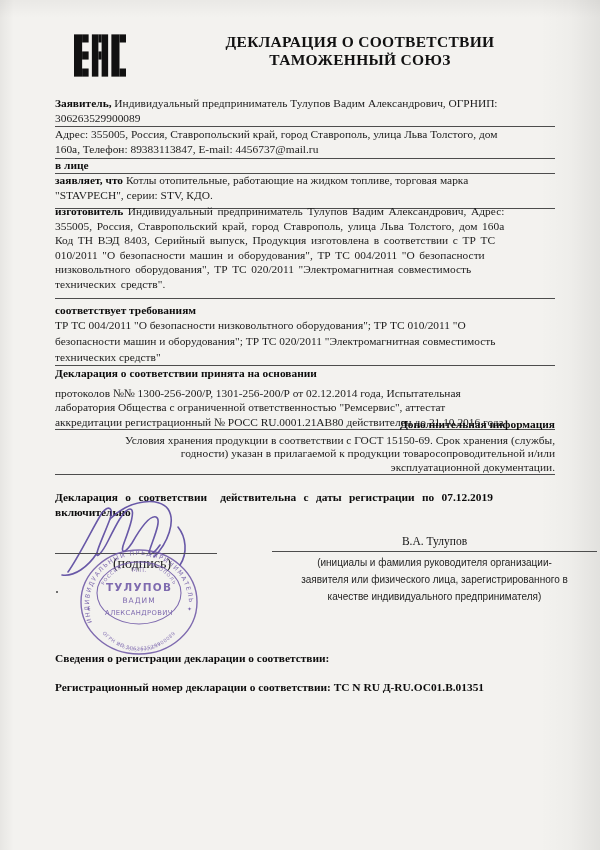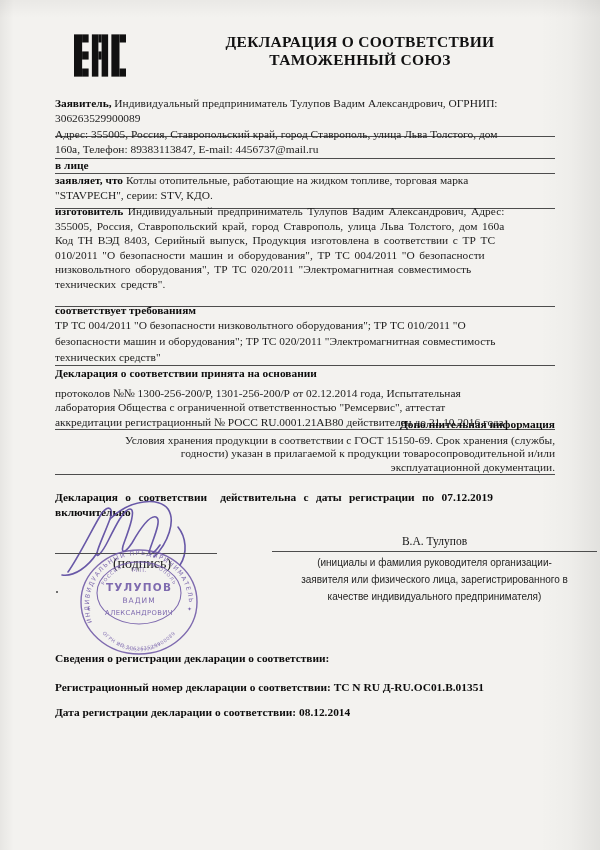--- a/index.html
+++ b/index.html
@@ -13,25 +13,25 @@
     font-family:"Liberation Serif", serif;
     color:#1c1c1c;
   }
   .logo{position:absolute;left:74px;top:29px;width:52px;height:53px;}
   .title{position:absolute;left:130px;top:33px;width:460px;text-align:center;
     font-weight:bold;font-size:15.5px;line-height:18px;letter-spacing:0.3px;color:#111;}
   .sec{position:absolute;left:55px;width:500px;font-size:11.4px;line-height:14.6px;}
   .sec p{margin:0;white-space:pre-line;}
   .rule{border-bottom:1px solid #4d4d4d;}
   .lbl{font-weight:bold;color:#0c0c0c;}
-  #sec-applicant{top:96px;padding-bottom:11px;}
+  #sec-applicant{top:96px;padding-bottom:1px;}
   #sec-address{top:127px;padding-bottom:2px;}
   #sec-inperson{top:158px;}
   #sec-declares{top:173px;padding-bottom:6px;}
-  #sec-manufacturer{top:204px;padding-bottom:14px;word-spacing:1.8px;}
+  #sec-manufacturer{top:204px;padding-bottom:6px;word-spacing:1.8px;}
   #sec-complies{top:303px;}
   #sec-complies .lbl{line-height:14px;display:block;}
   #sec-complies p{line-height:16px;}
   #sec-basis{top:366px;}
   #sec-basis p{margin-top:5px;}
   #sec-additional{top:417px;text-align:right;}
   #sec-additional p{margin-top:2px;line-height:13.6px;}
   #sec-validity{top:490px;font-weight:bold;color:#0c0c0c;}
   .validity-l1{word-spacing:4.5px;line-height:15px;}
   .validity-l2{line-height:15px;}
@@ -164,15 +164,14 @@
       <text x="62" y="68" font-size="6.8" letter-spacing="0.4" text-anchor="middle">АЛЕКСАНДРОВИЧ</text>
       <text x="9" y="64" font-size="6">✦</text>
       <text x="110" y="64" font-size="6">✦</text>
     </g>
   </svg>
 
   <div class="scan-dot"></div>
 
   <div class="botline" id="row-info">Сведения о регистрации декларации о соответствии:</div>
   <div class="botline" id="row-number"><span>Регистрационный номер декларации о соответствии:</span><span> ТС N RU Д-RU.ОС01.В.01351</span></div>
-  <div class="botline" id="row-date"><span>Дата регистрации декларации о соответствии:</span><span> 08.12.2014</span></div>
 
 </div>
 
 </body></html>

